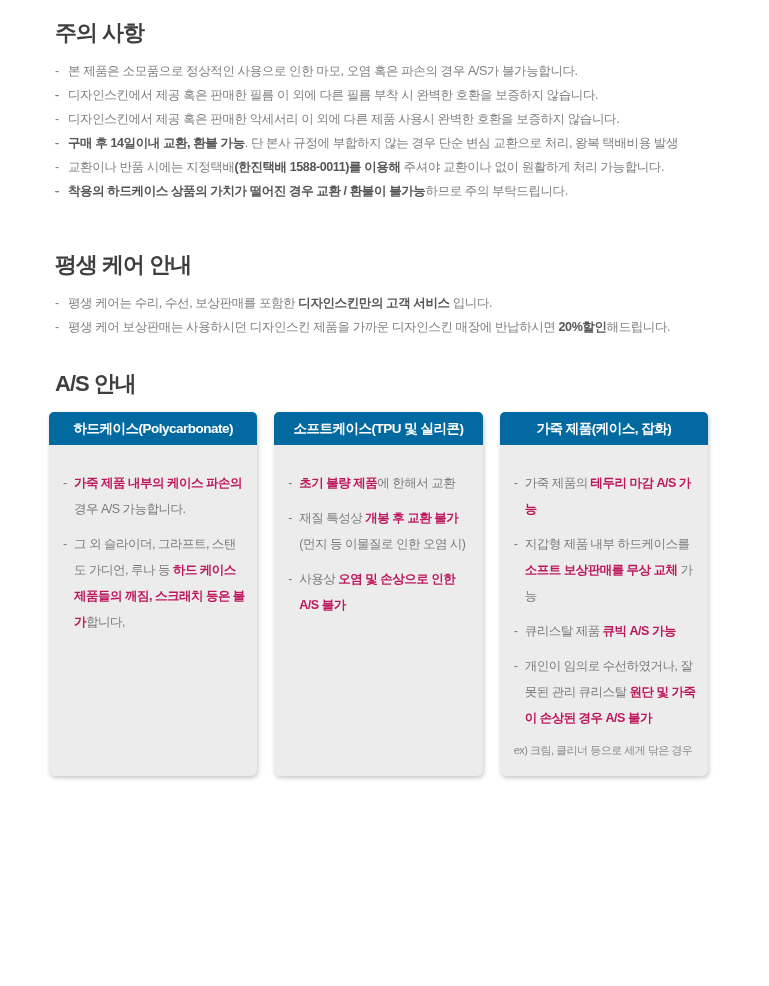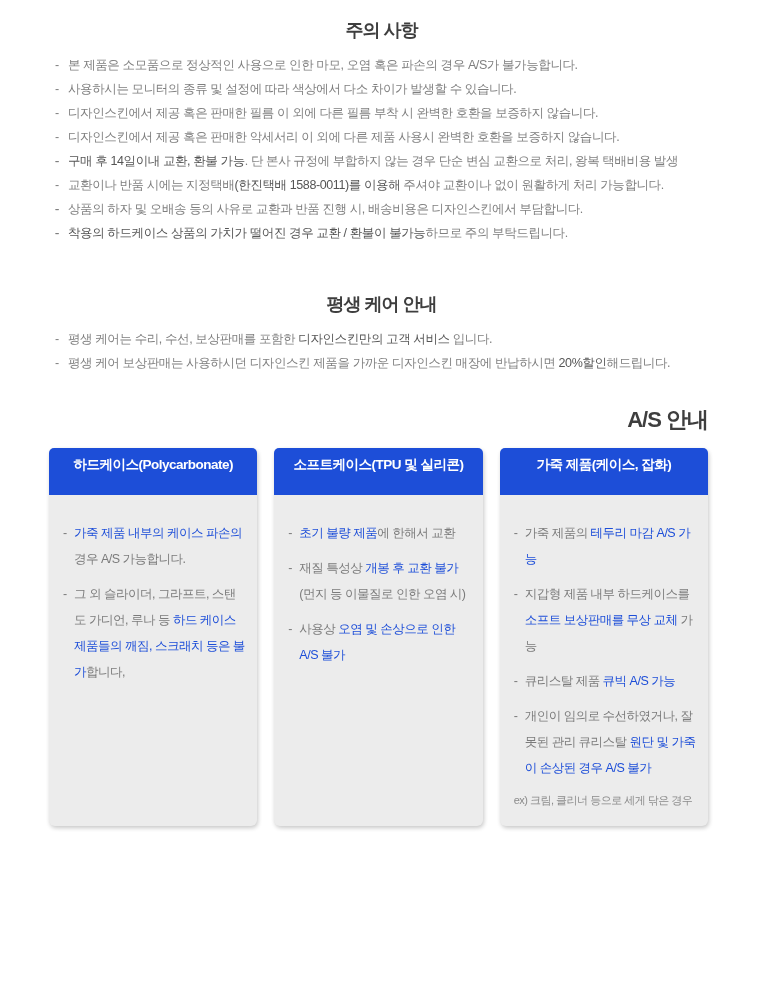--- a/index.html
+++ b/index.html
@@ -10,120 +10,118 @@
   }
   .doc{
     box-sizing:border-box;
     width:769px;
     min-height:986px;
     padding:18px 61px 15px 49px;
   }
   .sections{margin-left:6px;}
   .section{margin:0;}
   .sec-title{
-    font-size:18px;
+    font-size:22px;
     font-weight:bold;
     color:#3e3e3e;
     letter-spacing:-1px;
     margin:47px 0 11px 0;
-    text-align:center;
   }
   .section:first-child .sec-title{margin-top:0;}
   ul.items{list-style:none;margin:0;padding:0;}
   ul.items li{
     position:relative;
     padding-left:13px;
     font-size:12.5px;
     line-height:24px;
     color:#7f7f7f;
     letter-spacing:-0.4px;
   }
   .dash{position:absolute;left:0;top:0;color:#7f7f7f;}
-  b,strong{font-weight:normal;color:#555555;}
+  b,strong{font-weight:bold;color:#555555;}
   
   .as-title{
     font-size:22px;font-weight:bold;color:#3e3e3e;letter-spacing:-1px;
     margin:30px 0 13px 6px;
-    text-align:right;
   }
   .cards{
     display:grid;
     grid-template-columns:repeat(3,1fr);
     gap:17px;
   }
   .card{
     display:flex;
     flex-direction:column;
     border-radius:6px;
     box-shadow:1px 2px 4px rgba(0,0,0,0.22);
     background:#ececec;
   }
   .card-header{
-    background:#1d4ed8;
+    background:#0369a1;
     color:#ffffff;
     font-size:13.5px;
     font-weight:bold;
     text-align:center;
     line-height:33px;
-    height:47px;
+    height:33px;
     letter-spacing:-0.5px;
     border-radius:5px 5px 0 0;
   }
   .card-body{
     box-sizing:border-box;
     flex:1;
     min-height:298px;
     padding:25px 12px 16px 14px;
     border-radius:0 0 6px 6px;
   }
   .card-item{
     position:relative;
     padding-left:11px;
     font-size:12.5px;
     line-height:26px;
     color:#7b7b7b;
     letter-spacing:-0.5px;
     margin-bottom:9px;
   }
   .card-item .dash{color:#7b7b7b;}
-  .card-item b{color:#1d4ed8;}
+  .card-item b{color:#be185d;}
   .card-notes{
     font-size:11px;
     line-height:20px;
     color:#8a8a8a;
     letter-spacing:-0.5px;
     margin-top:2px;
   }
   .note-first{padding-left:0;}
 </style>
 </head>
 <body>
 
 <div class="doc">
   <div class="sections" id="sections">
       <section class="section">
         <h2 class="sec-title">주의 사항</h2>
         <ul class="items">
           <li><span class="dash">-</span><span>본 제품은 소모품으로 정상적인 사용으로 인한 마모, 오염 혹은 파손의 경우 A/S가 불가능합니다.</span></li>
-          <li><span class="dash">-</span><span>사용하시는 모니터의 종류 및 설정에 따라 색상에서 다소 차이가 발생할 수 있습니다.</span></li>
+          <li><span class="dash">-</span></li>
           <li><span class="dash">-</span><span>디자인스킨에서 제공 혹은 판매한 필름 이 외에 다른 필름 부착 시 완벽한 호환을 보증하지 않습니다.</span></li>
           <li><span class="dash">-</span><span>디자인스킨에서 제공 혹은 판매한 악세서리 이 외에 다른 제품 사용시 완벽한 호환을 보증하지 않습니다.</span></li>
         </ul>
       </section>
       <section class="section">
         <ul class="items">
           <li><span class="dash">-</span></li>
         </ul>
       </section>
       <section class="section">
         <ul class="items">
           <li><span class="dash">-</span><b>구매 후 14일이내 교환, 환불 가능</b><span>. 단 본사 규정에 부합하지 않는 경우 단순 변심 교환으로 처리, 왕복 택배비용 발생</span></li>
           <li><span class="dash">-</span><span>교환이나 반품 시에는 지정택배</span><b>(한진택배 1588-0011)를 이용해</b><span> 주셔야 교환이나 없이 원활하게 처리 가능합니다.</span></li>
           <li><span class="dash">-</span></li>
-          <li><span class="dash">-</span><span>상품의 하자 및 오배송 등의 사유로 교환과 반품 진행 시, 배송비용은 디자인스킨에서 부담합니다.</span></li>
+          <li><span class="dash">-</span></li>
           <li><span class="dash">-</span></li>
           <li><span class="dash">-</span><b>착용의 하드케이스 상품의 가치가 떨어진 경우 교환 / 환불이 불가능</b><span>하므로 주의 부탁드립니다.</span></li>
         </ul>
       </section>
       <section class="section">
         <h2 class="sec-title">평생 케어 안내</h2>
         <ul class="items">
           <li><span class="dash">-</span><span>평생 케어는 수리, 수선, 보상판매를 포함한 </span><b>디자인스킨만의 고객 서비스</b><span> 입니다.</span></li>
           <li><span class="dash">-</span><span>평생 케어 보상판매는 사용하시던 디자인스킨 제품을 가까운 디자인스킨 매장에 반납하시면 </span><b>20%할인</b><span>해드립니다.</span></li>
         </ul>

